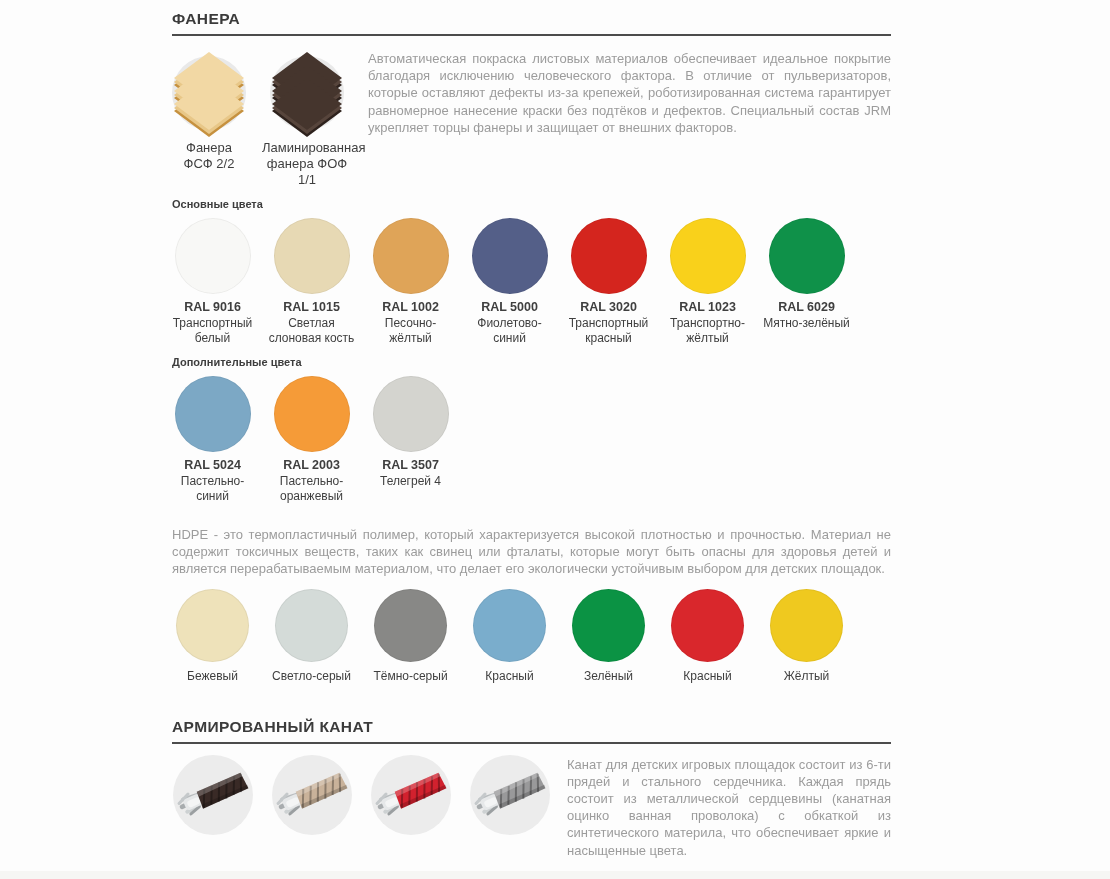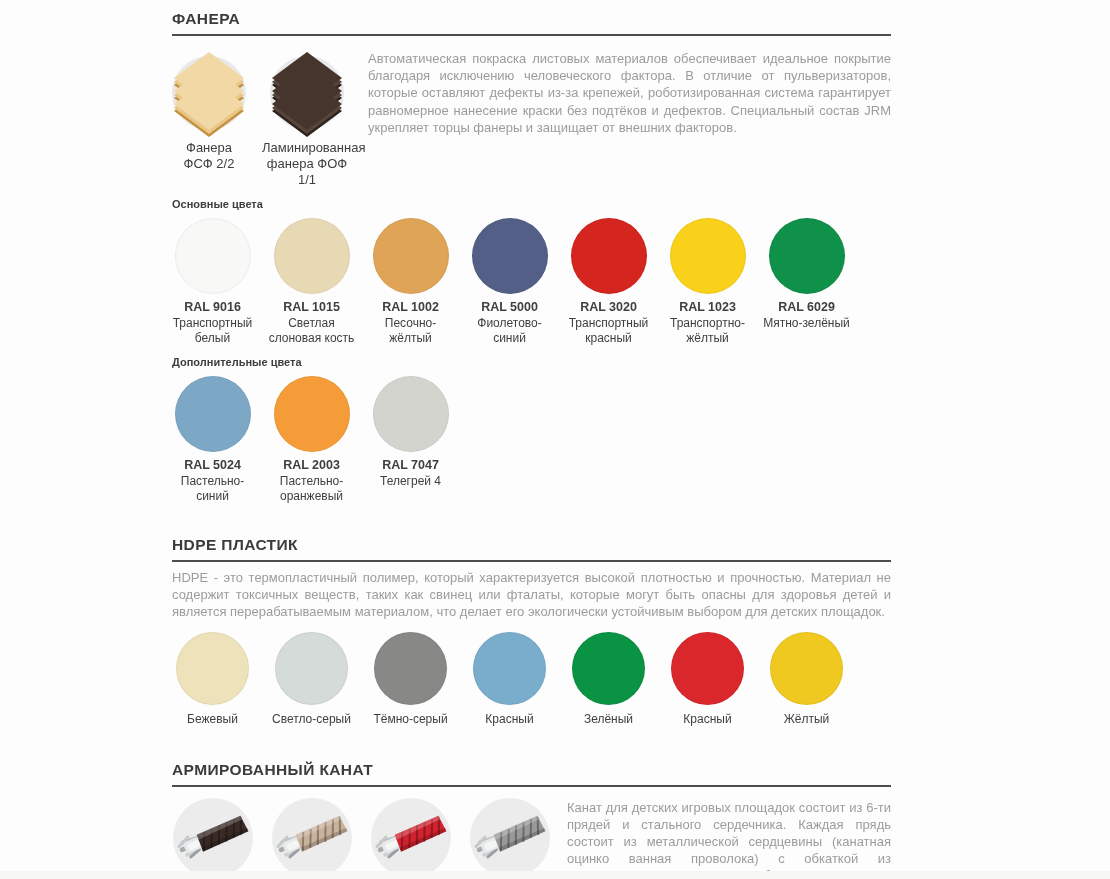--- a/index.html
+++ b/index.html
@@ -181,28 +181,27 @@
 синий</div>
       </div>
       <div class="cell">
         <div class="circle" style="background: rgb(245, 155, 56);"></div>
         <div class="code">RAL 2003</div>
         <div class="cname">Пастельно-
 оранжевый</div>
       </div>
       <div class="cell">
         <div class="circle" style="background: rgb(212, 212, 207);"></div>
-        <div class="code">RAL 7047</div>
+        <div class="code">RAL 3507</div>
         <div class="cname">Телегрей 4</div>
       </div>
     </div>
   </section>
 
   <section id="hdpe-section">
-    <h2 class="section-title">HDPE ПЛАСТИК</h2>
     <p class="para">HDPE - это термопластичный полимер, который характеризуется высокой плотностью и прочностью. Материал не содержит токсичных веществ, таких как свинец или фталаты, которые могут быть опасны для здоровья детей и является перерабатываемым материалом, что делает его экологически устойчивым выбором для детских площадок.</p>
     <div class="swatch-row hdpe">
       <div class="cell">
         <div class="circle" style="background: rgb(238, 226, 186);"></div>
         <div class="cname">Бежевый</div>
       </div>
       <div class="cell">
         <div class="circle" style="background: rgb(212, 219, 216);"></div>
         <div class="cname">Светло-серый</div>
       </div>

